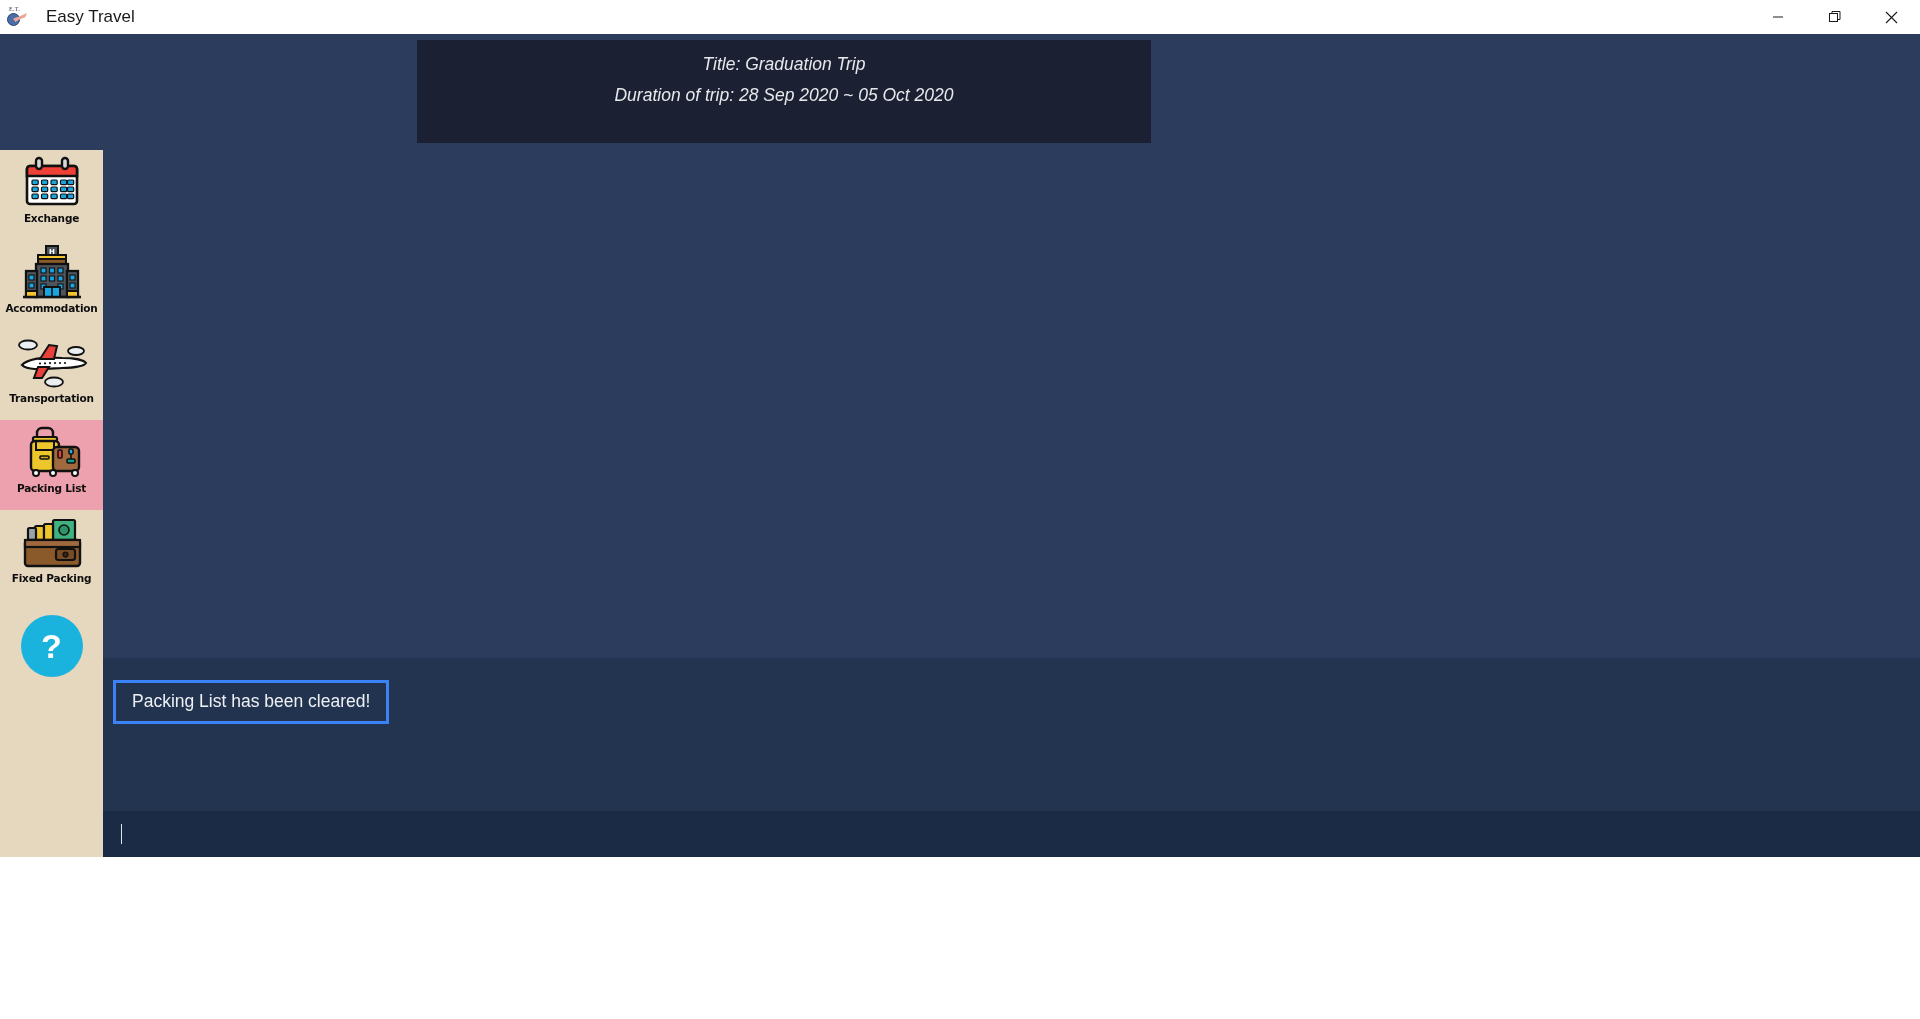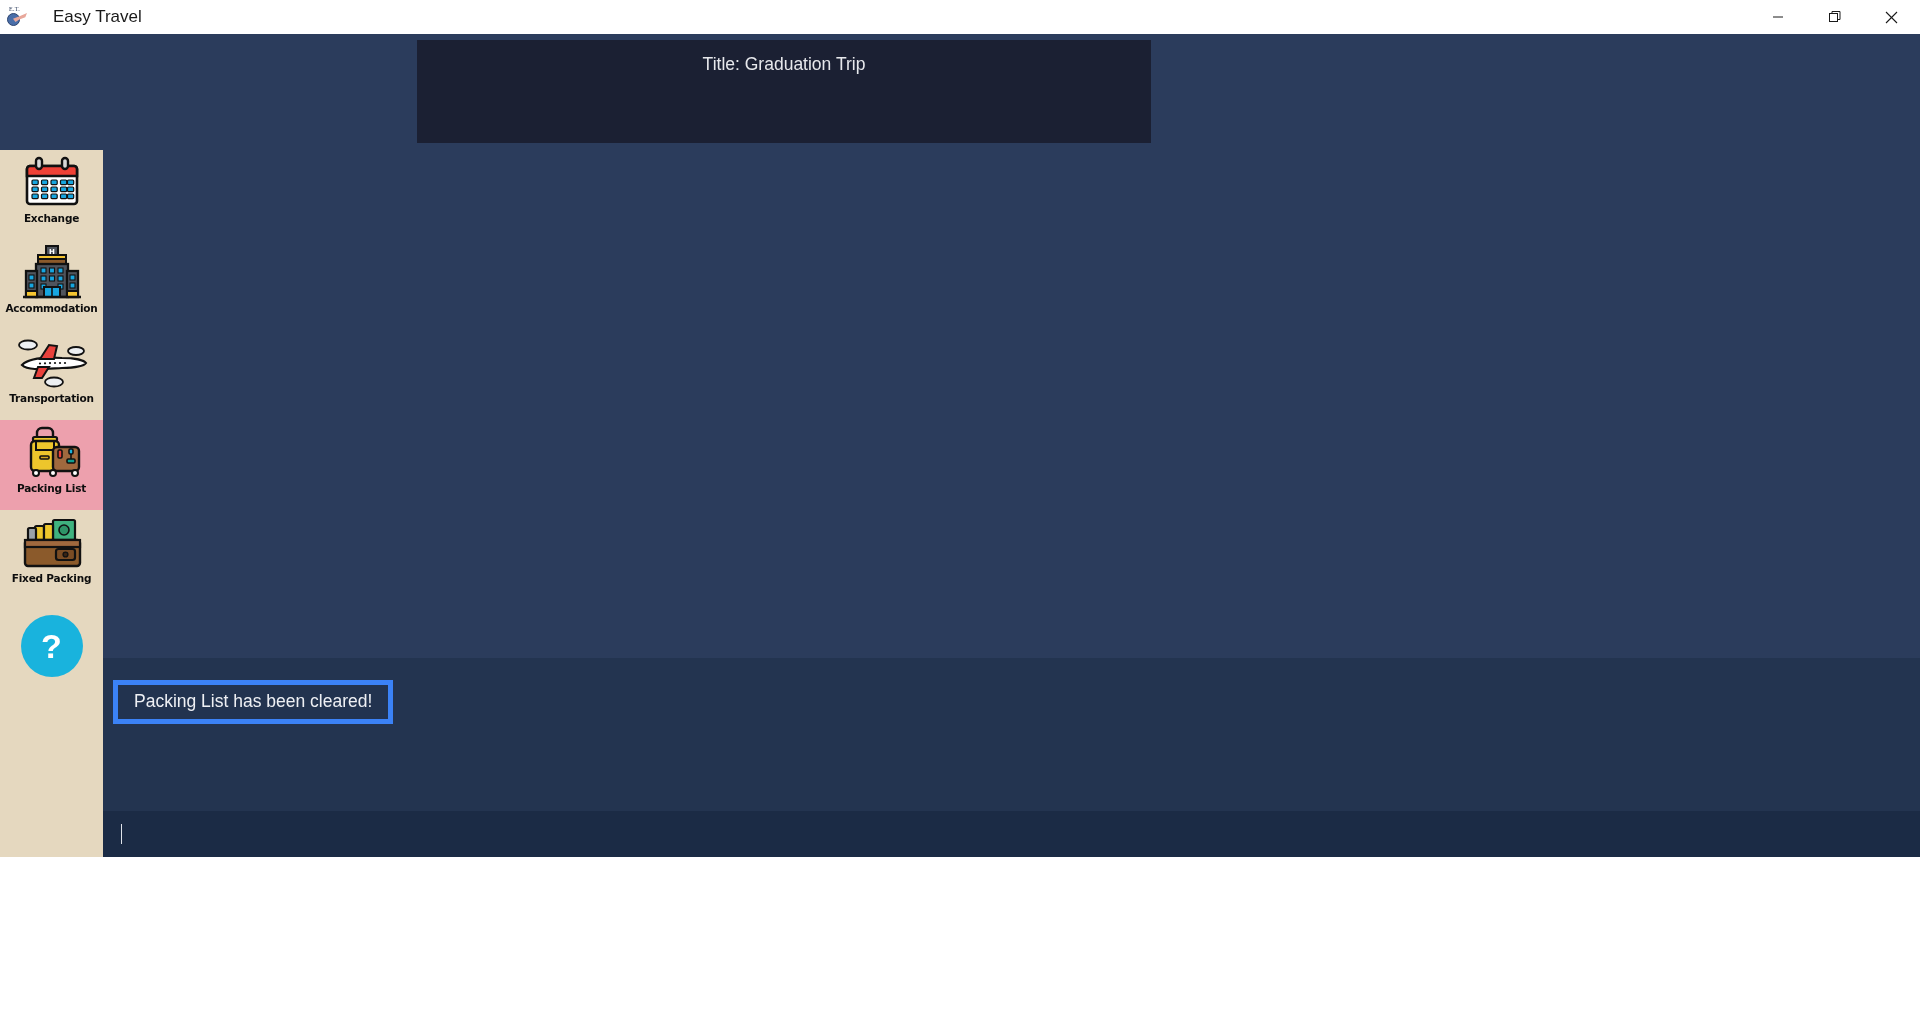--- a/index.html
+++ b/index.html
@@ -27,21 +27,21 @@
     height: 34px;
     background: #ffffff;
     border-bottom: 1px solid #e2e2e2;
     display: flex;
     align-items: center;
   }
   .titlebar-left {
     display: flex;
     align-items: center;
     padding-left: 7px;
-    gap: 26px;
+    gap: 19px;
     flex: 1;
     height: 100%;
   }
   .app-icon {
     width: 20px; height: 20px;
     position: relative;
     flex: none;
   }
   .app-icon .globe {
     position: absolute;
@@ -159,20 +159,21 @@
   .header-panel {
     position: absolute;
     left: 417px;
     top: 6px;
     width: 734px;
     height: 103px;
     background: #1b2033;
     box-sizing: border-box;
     padding-top: 9px;
     color: #e9eaee;
+    font-style: italic;
   }
   .hp-row {
     height: 31px;
     display: flex;
     align-items: center;
     justify-content: center;
     font-size: 17.5px;
     font-family: "Liberation Sans", sans-serif;
     color: #e7e8ec;
   }
@@ -200,21 +201,21 @@
     left: 103px;
     top: 624px;
     width: 1817px;
     height: 153px;
     background: #233450;
   }
   .msg-box {
     position: absolute;
     left: 10px;
     top: 22px;
-    border: 5px solid #3b82f6;
+    border: 3px solid #3b82f6;
     background: #22334f;
     padding: 8px 16px 10px 16px;
     box-sizing: border-box;
     height: 44px;
     display: flex;
     align-items: center;
   }
   .msg-text {
     font-size: 17.5px;
     color: #eef0f4;
@@ -295,20 +296,21 @@
           <line x1="12" y1="1" x2="1" y2="12" stroke="#1a1a1a" stroke-width="1.1"></line>
         </svg>
       </div>
     </div>
   </div>
 
   <div class="body-area">
 
     <div class="header-panel">
       <div class="hp-row">Title: Graduation Trip</div>
+      <div class="hp-row">Duration of trip: 28 Sep 2020 ~ 05 Oct 2020</div>
     </div>
 
     <div class="content"></div>
 
     <div class="sidebar">
 
       <div class="side-item">
         <div class="side-icon">
           <svg width="62" height="54" viewBox="0 0 62 54">
             <rect x="6" y="10" width="50" height="38" rx="3" fill="#ffffff" stroke="#111" stroke-width="2.6"></rect>

